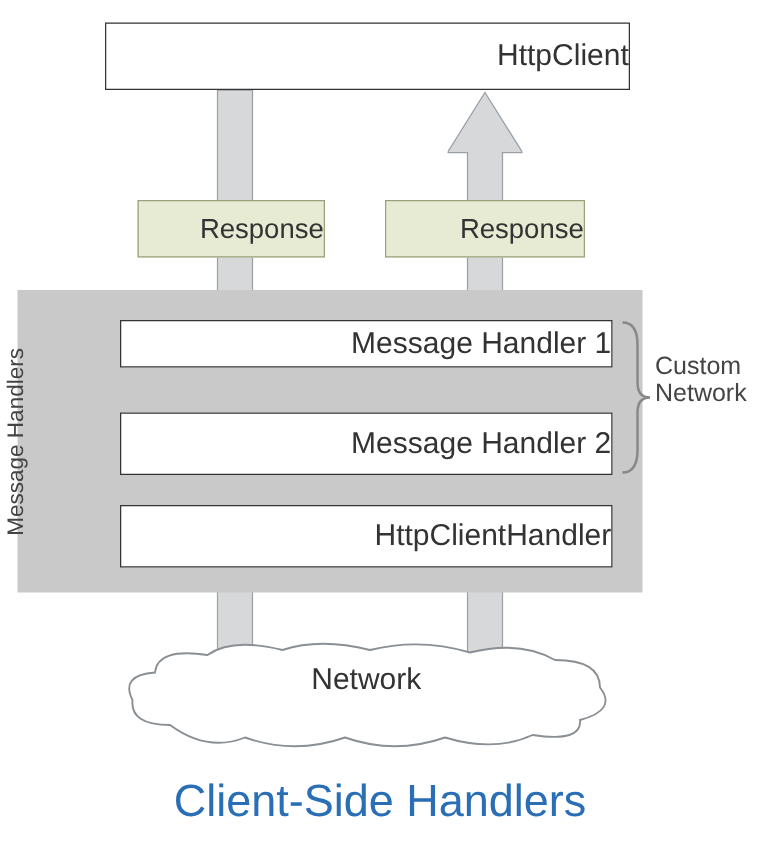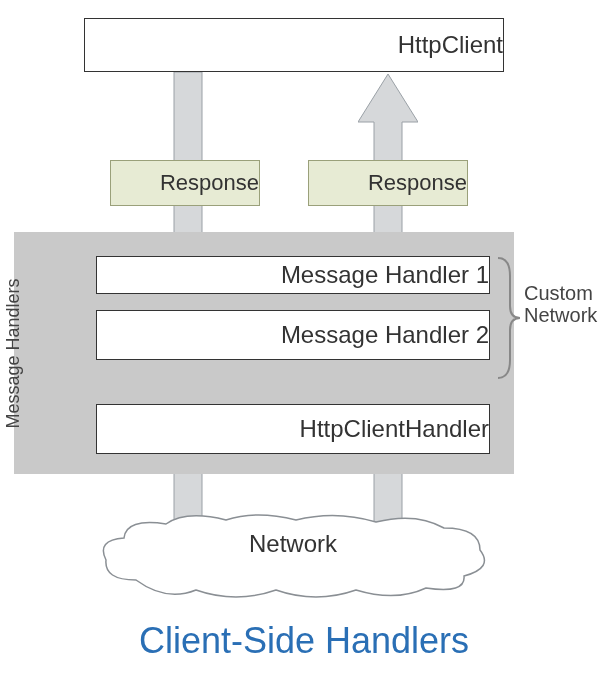--- a/index.html
+++ b/index.html
@@ -47,21 +47,21 @@
     left: -16px; top: 0; width: 30px; height: 242px;
     display: flex; align-items: center; justify-content: center;
   }
   .panel-label span {
     transform: rotate(-90deg);
     white-space: nowrap;
     font-size: 18px;
     color: #444;
   }
   .mh1 { left: 96px; top: 256px; width: 394px; height: 38px; }
-  .mh2 { left: 96px; top: 310px; width: 394px; height: 50px; }
+  .mh2 { left: 96px; top: 330px; width: 394px; height: 50px; }
   .hch { left: 96px; top: 404px; width: 394px; height: 50px; }
 
   .brace {
     position: absolute;
     left: 496px; top: 256px; width: 26px; height: 124px;
     pointer-events: none;
   }
   .custom-label {
     position: absolute;
     left: 524px; top: 282px;

